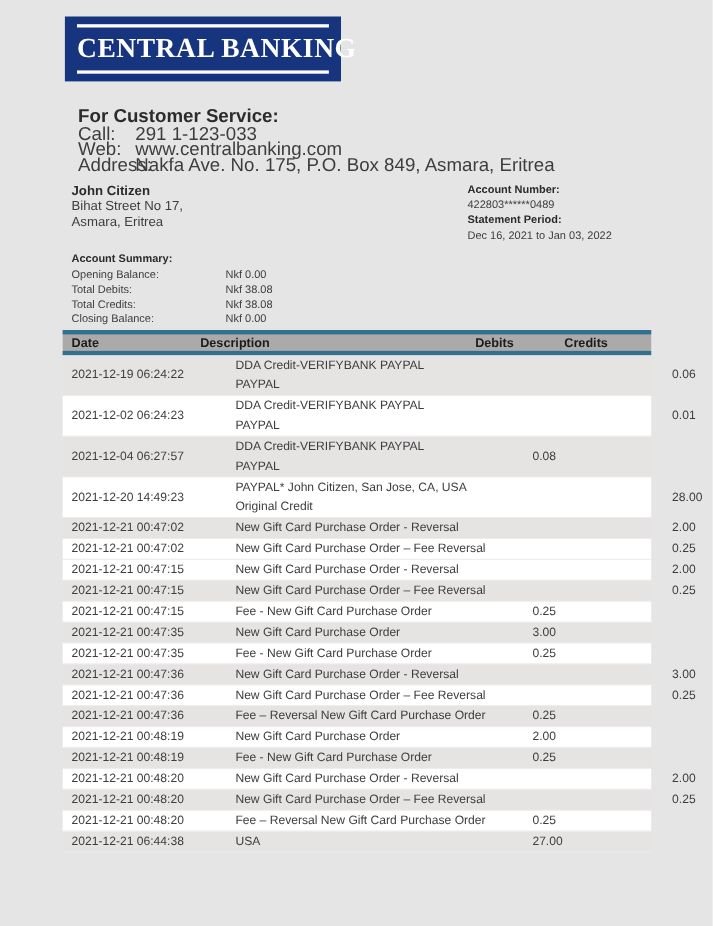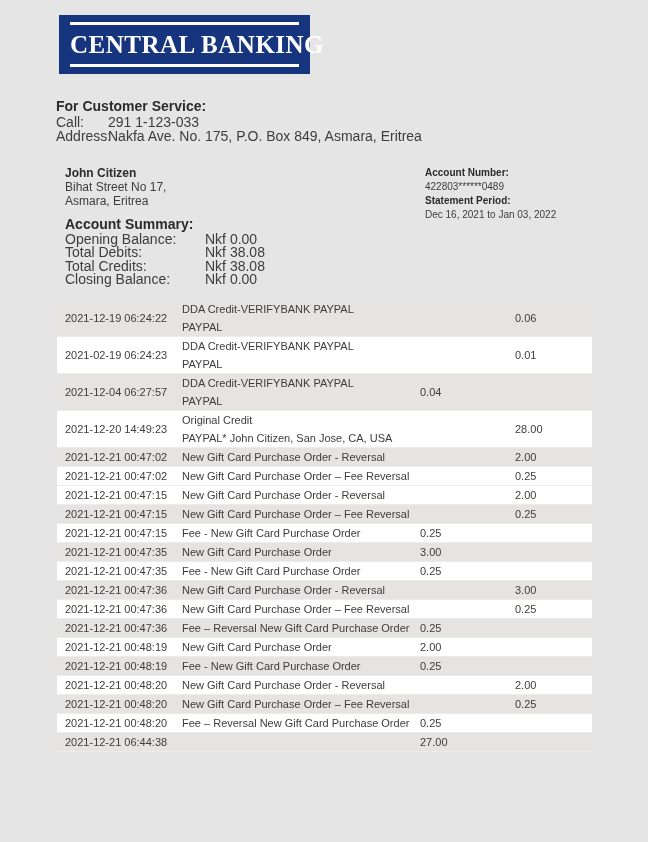--- a/index.html
+++ b/index.html
@@ -14,47 +14,47 @@
     display:flex; flex-direction:column; justify-content:space-between;
   }
   .logo-line { height:3px; background:#ffffff; }
   .logo-text {
     color:#ffffff; font-family:"Liberation Serif", serif; font-weight:bold;
     font-size:25px; line-height:1; text-align:center; letter-spacing:0.5px;
     white-space:nowrap;
   }
   
   .bold { font-weight:bold; color:#2b2b2b; }
-  .cs-block { position:absolute; left:56px; top:99px; font-size:14px; line-height:14px; }
+  .cs-block { position:absolute; left:71px; top:99px; font-size:17px; line-height:14px; }
   .cs-heading { margin-bottom:2px; }
   .cs-row { display:flex;align-items:center; }
   .cs-label { width:52px; flex:0 0 52px; }
   .holder-block { position:absolute; left:65px; top:166px; font-size:12px; line-height:14px; }
   .acct-block { position:absolute; left:425px; top:166px; font-size:10px; line-height:14px; }
-  .summary-block { position:absolute; left:65px; top:218px; font-size:14px; line-height:13.5px; }
+  .summary-block { position:absolute; left:65px; top:229px; font-size:10px; line-height:13.5px; }
   .summary-heading { margin-bottom:1px; }
   .sum-row { display:flex; }
   .sum-label { width:140px; flex:0 0 140px; }
   
   .stmt-table { position:absolute; left:57px; top:300px; width:535px; font-size:11px; }
   .thead {
     border-top:4px solid #31708E; border-bottom:4px solid #31708E;
     background:#ACA9A9;
   }
   .thead-row {
     display:grid; grid-template-columns:120px 238px 93px 84px;
     height:15px; align-items:center; font-weight:bold; color:#1c1c1c; font-size:11.5px;
   }
   .thead-row .h-date { padding-left:8px; }
   .thead-row .h-desc { padding-left:5px; }
   .thead-row .h-debit { padding-left:17px; }
   .thead-row .h-credit { padding-left:5px; }
   .trow {
     display:grid; grid-template-columns:120px 238px 93px 84px;
-    align-items:center; border-bottom:1px solid #edebeb; background:#ffffff;
+    align-items:center; border-bottom:1px solid #edebeb; background:#ffffff;gap:32px;
   }
   .trow.shaded { background:#E6E3E3; }
   .c-date { padding-left:8px; line-height:18px; }
   .c-desc { padding-left:5px; }
   .c-desc .dline { line-height:18px; }
   .c-debit { padding-left:5px; line-height:18px; }
   .c-credit { padding-left:7px; line-height:18px; }
 </style>
 </head>
 <body>
@@ -67,20 +67,24 @@
     <div class="logo-line"></div>
   </div>
 
   <div class="cs-block">
     <div class="bold cs-heading">For Customer Service:</div>
     <div class="cs-row">
       <span class="cs-label">Call:</span>
       <span>291 1-123-033</span>
     </div>
     <div class="cs-row">
+      <span class="cs-label">Web:</span>
+      <span>www.centralbanking.com</span>
+    </div>
+    <div class="cs-row">
       <span class="cs-label">Address:</span>
       <span>Nakfa Ave. No. 175, P.O. Box 849, Asmara, Eritrea</span>
     </div>
   </div>
 
   <div class="holder-block">
     <div class="bold">John Citizen</div>
     <div>Bihat Street No 17,</div>
     <div>Asmara, Eritrea</div>
   </div>
@@ -106,53 +110,61 @@
       <span class="sum-label">Total Credits:</span>
       <span>Nkf 38.08</span>
     </div>
     <div class="sum-row">
       <span class="sum-label">Closing Balance:</span>
       <span>Nkf 0.00</span>
     </div>
   </div>
 
   <div class="stmt-table">
+    <div class="thead">
+      <div class="thead-row">
+        <div class="h-date">Date</div>
+        <div class="h-desc">Description</div>
+        <div class="h-debit">Debits</div>
+        <div class="h-credit">Credits</div>
+      </div>
+    </div>
     <div>
         <div class="trow shaded">
           <div class="c-date">2021-12-19 06:24:22</div>
           <div class="c-desc">
             <div class="dline">DDA Credit-VERIFYBANK PAYPAL</div>
             <div class="dline">PAYPAL</div>
           </div>
           <div class="c-debit"></div>
           <div class="c-credit">0.06</div>
         </div>
         <div class="trow">
-          <div class="c-date">2021-02-19 06:24:23</div>
+          <div class="c-date">2021-12-02 06:24:23</div>
           <div class="c-desc">
             <div class="dline">DDA Credit-VERIFYBANK PAYPAL</div>
             <div class="dline">PAYPAL</div>
           </div>
           <div class="c-debit"></div>
           <div class="c-credit">0.01</div>
         </div>
         <div class="trow shaded">
           <div class="c-date">2021-12-04 06:27:57</div>
           <div class="c-desc">
             <div class="dline">DDA Credit-VERIFYBANK PAYPAL</div>
             <div class="dline">PAYPAL</div>
           </div>
-          <div class="c-debit">0.04</div>
+          <div class="c-debit">0.08</div>
           <div class="c-credit"></div>
         </div>
         <div class="trow">
           <div class="c-date">2021-12-20 14:49:23</div>
           <div class="c-desc">
+            <div class="dline">PAYPAL* John Citizen, San Jose, CA, USA</div>
             <div class="dline">Original Credit</div>
-            <div class="dline">PAYPAL* John Citizen, San Jose, CA, USA</div>
           </div>
           <div class="c-debit"></div>
           <div class="c-credit">28.00</div>
         </div>
         <div class="trow shaded">
           <div class="c-date">2021-12-21 00:47:02</div>
           <div class="c-desc">
             <div class="dline">New Gift Card Purchase Order - Reversal</div>
           </div>
           <div class="c-debit"></div>
@@ -266,20 +278,21 @@
           <div class="c-date">2021-12-21 00:48:20</div>
           <div class="c-desc">
             <div class="dline">Fee – Reversal New Gift Card Purchase Order</div>
           </div>
           <div class="c-debit">0.25</div>
           <div class="c-credit"></div>
         </div>
         <div class="trow shaded">
           <div class="c-date">2021-12-21 06:44:38</div>
           <div class="c-desc">
+            <div class="dline">USA</div>
           </div>
           <div class="c-debit">27.00</div>
           <div class="c-credit"></div>
         </div>
       </div>
   </div>
 
 </div>
 
 </body></html>

